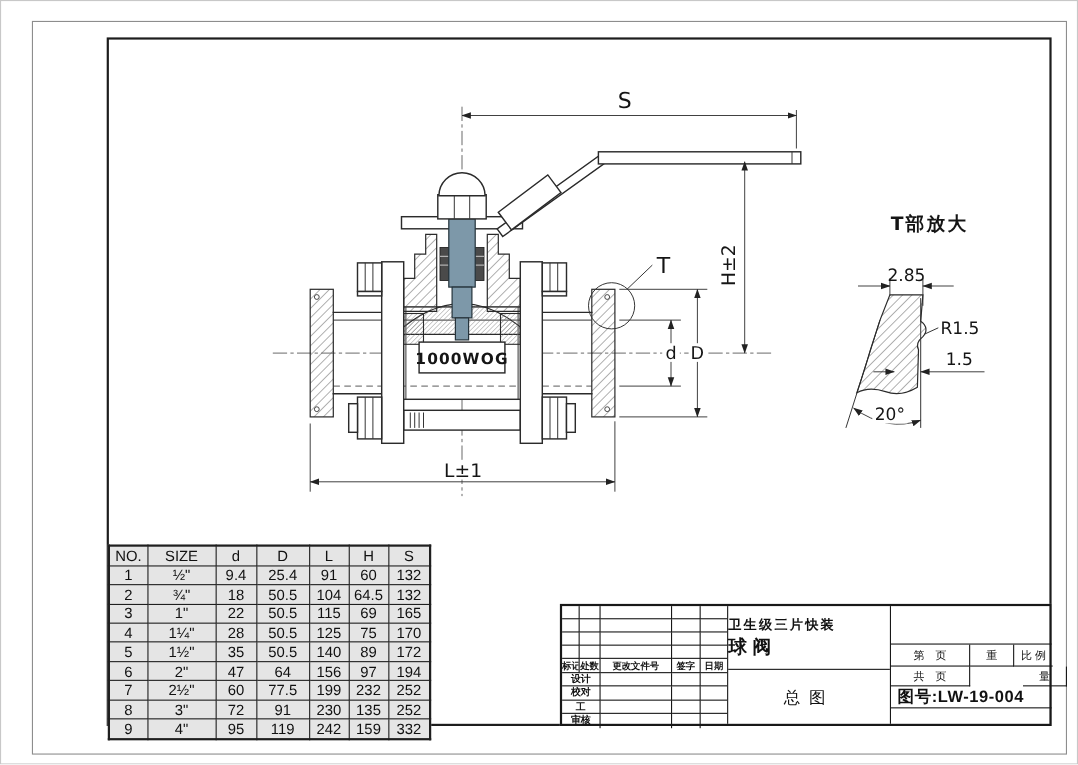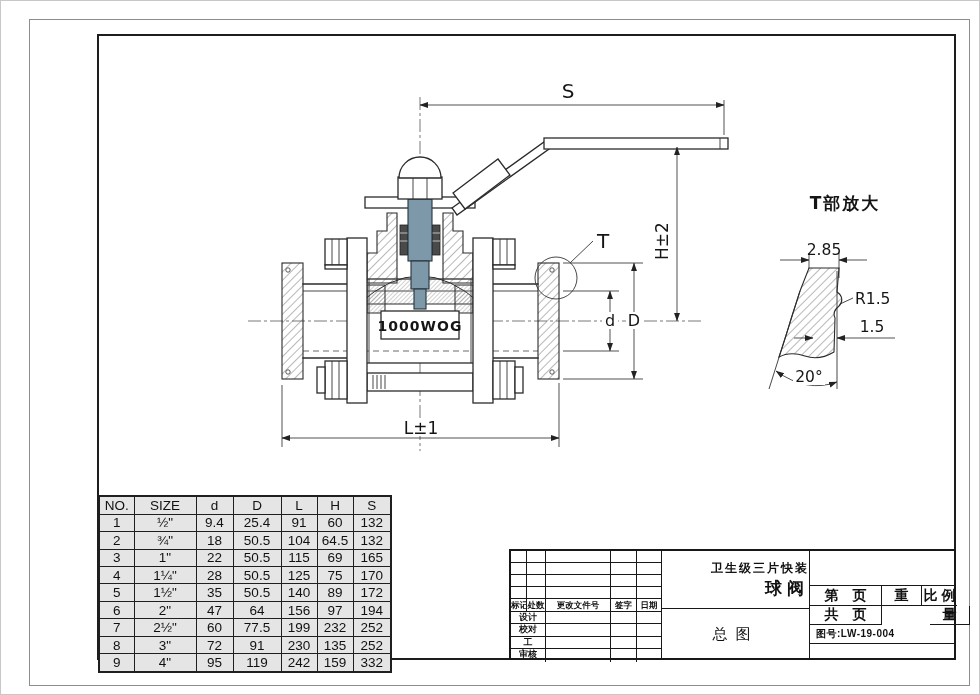--- a/index.html
+++ b/index.html
@@ -43,33 +43,33 @@
   .revrow>div:last-child{border-right:none;}
   .revhead{display:grid;grid-template-columns:16px 19px 65px 26px 24px;height:13px;}
   .revhead>div{border-right:1px solid #181818;border-bottom:1px solid #181818;box-sizing:border-box;
                font-size:8.5px;font-weight:bold;text-align:center;line-height:12px;overflow:hidden;white-space:nowrap;}
   .revhead>div:last-child{border-right:none;}
   .rolerow{display:grid;grid-template-columns:35px 65px 26px 24px;height:12.4px;}
   .rolerow>div{border-right:1px solid #181818;border-bottom:1px solid #181818;box-sizing:border-box;
                font-size:9px;font-weight:bold;text-align:center;line-height:11.5px;overflow:hidden;}
   .rolerow>div:last-child{border-right:none;}
   .rolerow:last-child>div{border-bottom:none;}
-  .tb-prod{height:58px;border-bottom:1px solid #181818;box-sizing:border-box;text-align:right;}
+  .tb-prod{height:58px;border-bottom:1px solid #181818;box-sizing:border-box;text-align:left;}
   .tb-prod-l1{font-size:12px;font-weight:bold;letter-spacing:2px;padding-top:9px;}
   .tb-prod-l2{font-size:17px;font-weight:bold;letter-spacing:5px;}
   .tb-view{height:51px;display:flex;align-items:center;justify-content:center;
            font-size:15px;letter-spacing:8px;}
   .tb-r0{height:35px;border-bottom:1px solid #181818;box-sizing:border-box;}
   .tb-r1,.tb-r2{display:grid;grid-template-columns:72px 40px 35px;box-sizing:border-box;}
   .tb-r1{height:20px;}
   .tb-r2{height:18px;gap:48px;}
   .tb-r1>div,.tb-r2>div{border-right:1px solid #181818;border-bottom:1px solid #181818;box-sizing:border-box;
-        font-size:14px;font-weight:bold;display:flex;align-items:center;justify-content:center;white-space:pre;}
+        font-size:10px;font-weight:normal;display:flex;align-items:center;justify-content:center;white-space:pre;}
   .tb-r1>div:last-child,.tb-r2>div:last-child{border-right:none;}
-  .tb-r3{height:20px;border-bottom:1px solid #181818;box-sizing:border-box;font-size:10px;font-weight:bold;
+  .tb-r3{height:20px;border-bottom:1px solid #181818;box-sizing:border-box;font-size:15px;font-weight:bold;
          display:flex;align-items:center;padding-left:6px;letter-spacing:0.5px;}
   .tb-r4{height:16px;}
 </style>
 </head>
 <body>
 
 <div class="page">
   <div class="frame-outer"></div>
   <div class="frame-inner"></div>
 

